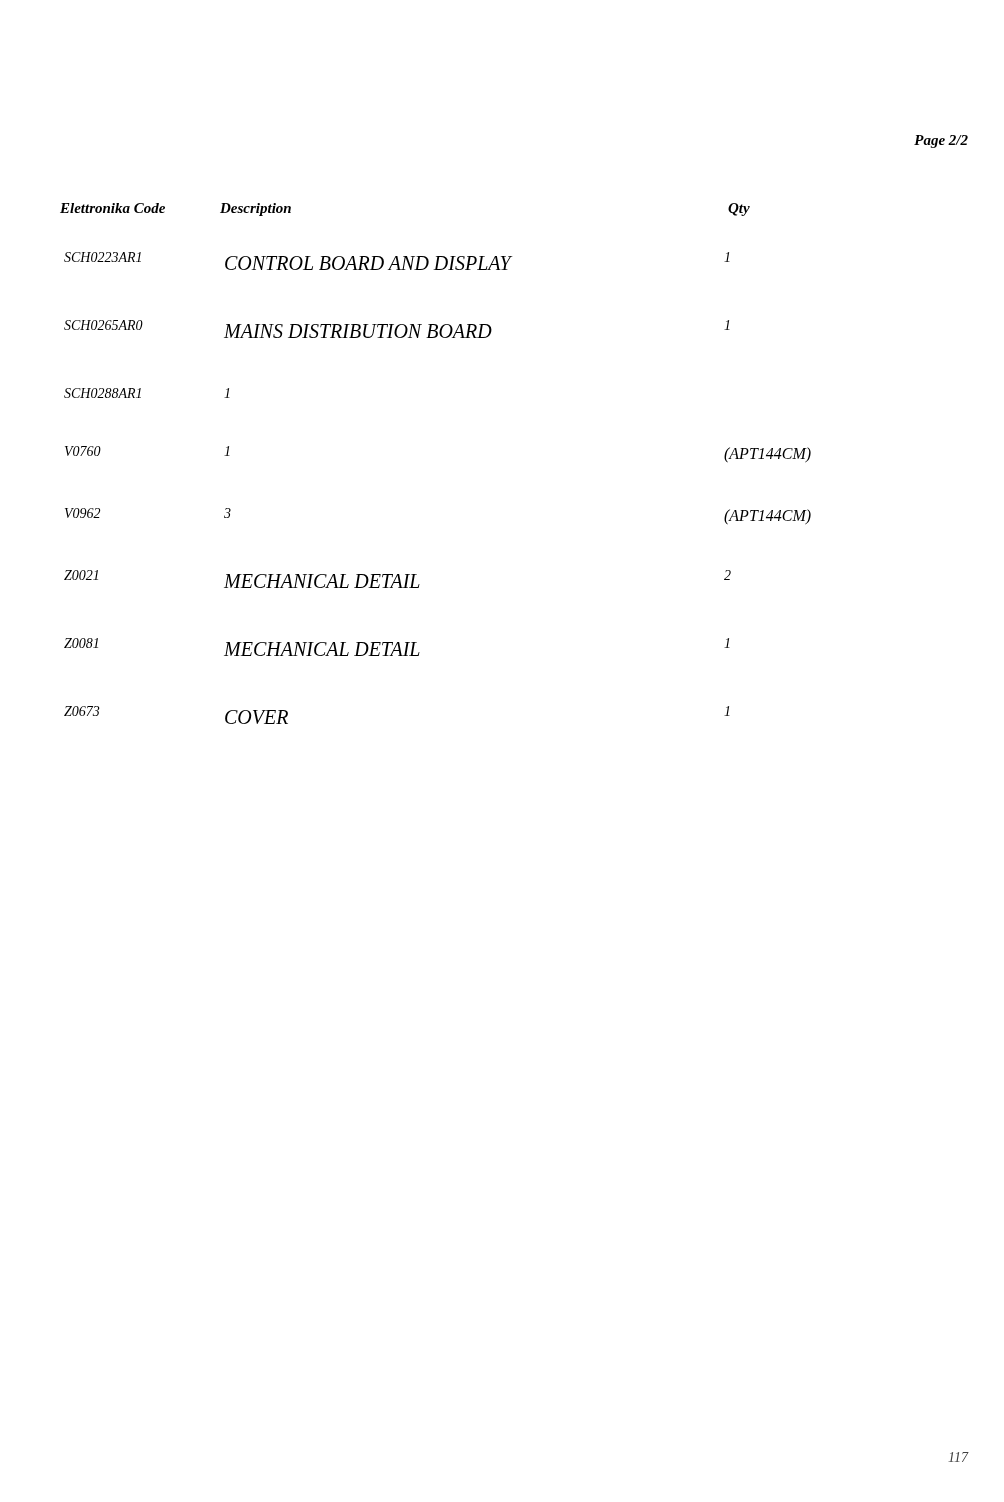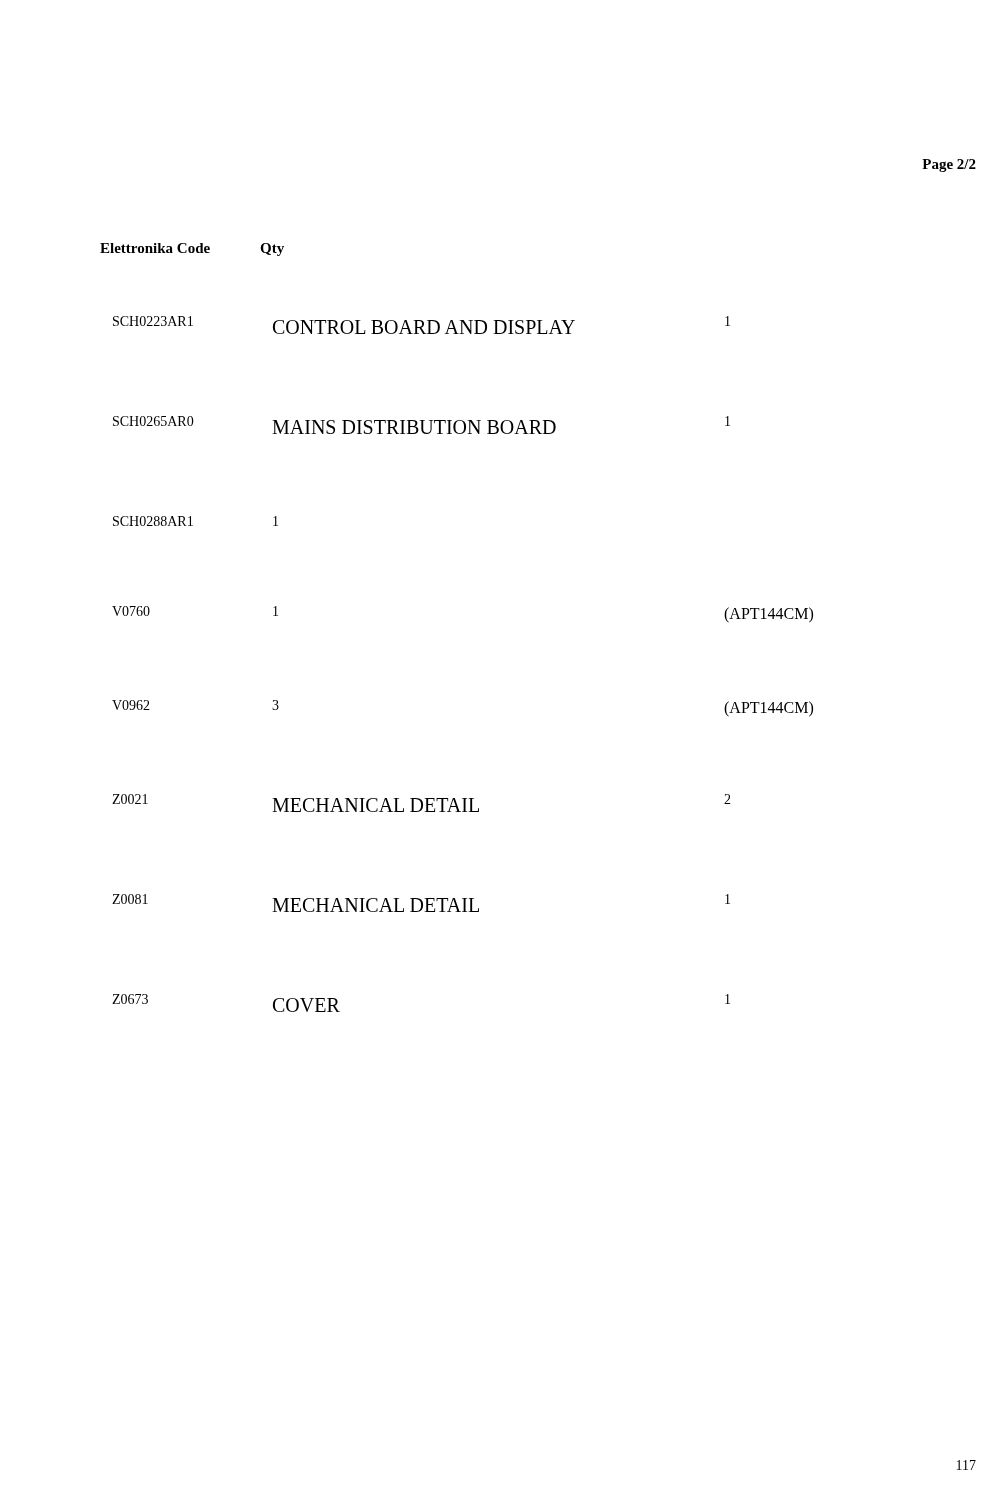--- a/index.html
+++ b/index.html
@@ -1,18 +1,19 @@
 <!DOCTYPE html>
 <html><head>
   <meta charset="utf-8">
   <style>
     * {
-      margin: 12px;
+      margin: 4px;
       padding: 0;
       box-sizing: border-box;
+      font-style: italic;
     }
 
     body {
       background: #ffffff;
       font-family: 'Times New Roman', Times, serif;
       width: 1004px;
       min-height: 1502px;
       position: relative;
       padding: 60px 40px 60px 40px;
     }
@@ -61,40 +62,41 @@
 
     .col-note {
       font-size: 16px;
     }
 
     .page-number {
       position: absolute;
       bottom: 40px;
       right: 40px;
       font-size: 14px;
-      color: #000000;
+      color: #404040;
     }
 
     .page-header-right {
       position: absolute;
       top: 120px;
       right: 40px;
       font-weight: bold;
       font-size: 15px;
     }
   </style>
 </head>
 <body>
 
 <div class="page-content">
 
   <div class="page-header-right">Page 2/2</div>
 
   <div class="table-header">
     <div class="col-header col-code">Elettronika Code</div>
+    <div class="col-header col-desc">Description</div>
     <div class="col-header col-qty">Qty</div>
     <div class="col-header col-note"></div>
   </div>
 
   <div class="table-body" id="table-body">
   <div class="table-row">
       <div class="col-code">SCH0223AR1</div>
       <div class="col-desc">CONTROL BOARD AND DISPLAY</div>
       <div class="col-qty">1</div>
       <div class="col-note"></div>

